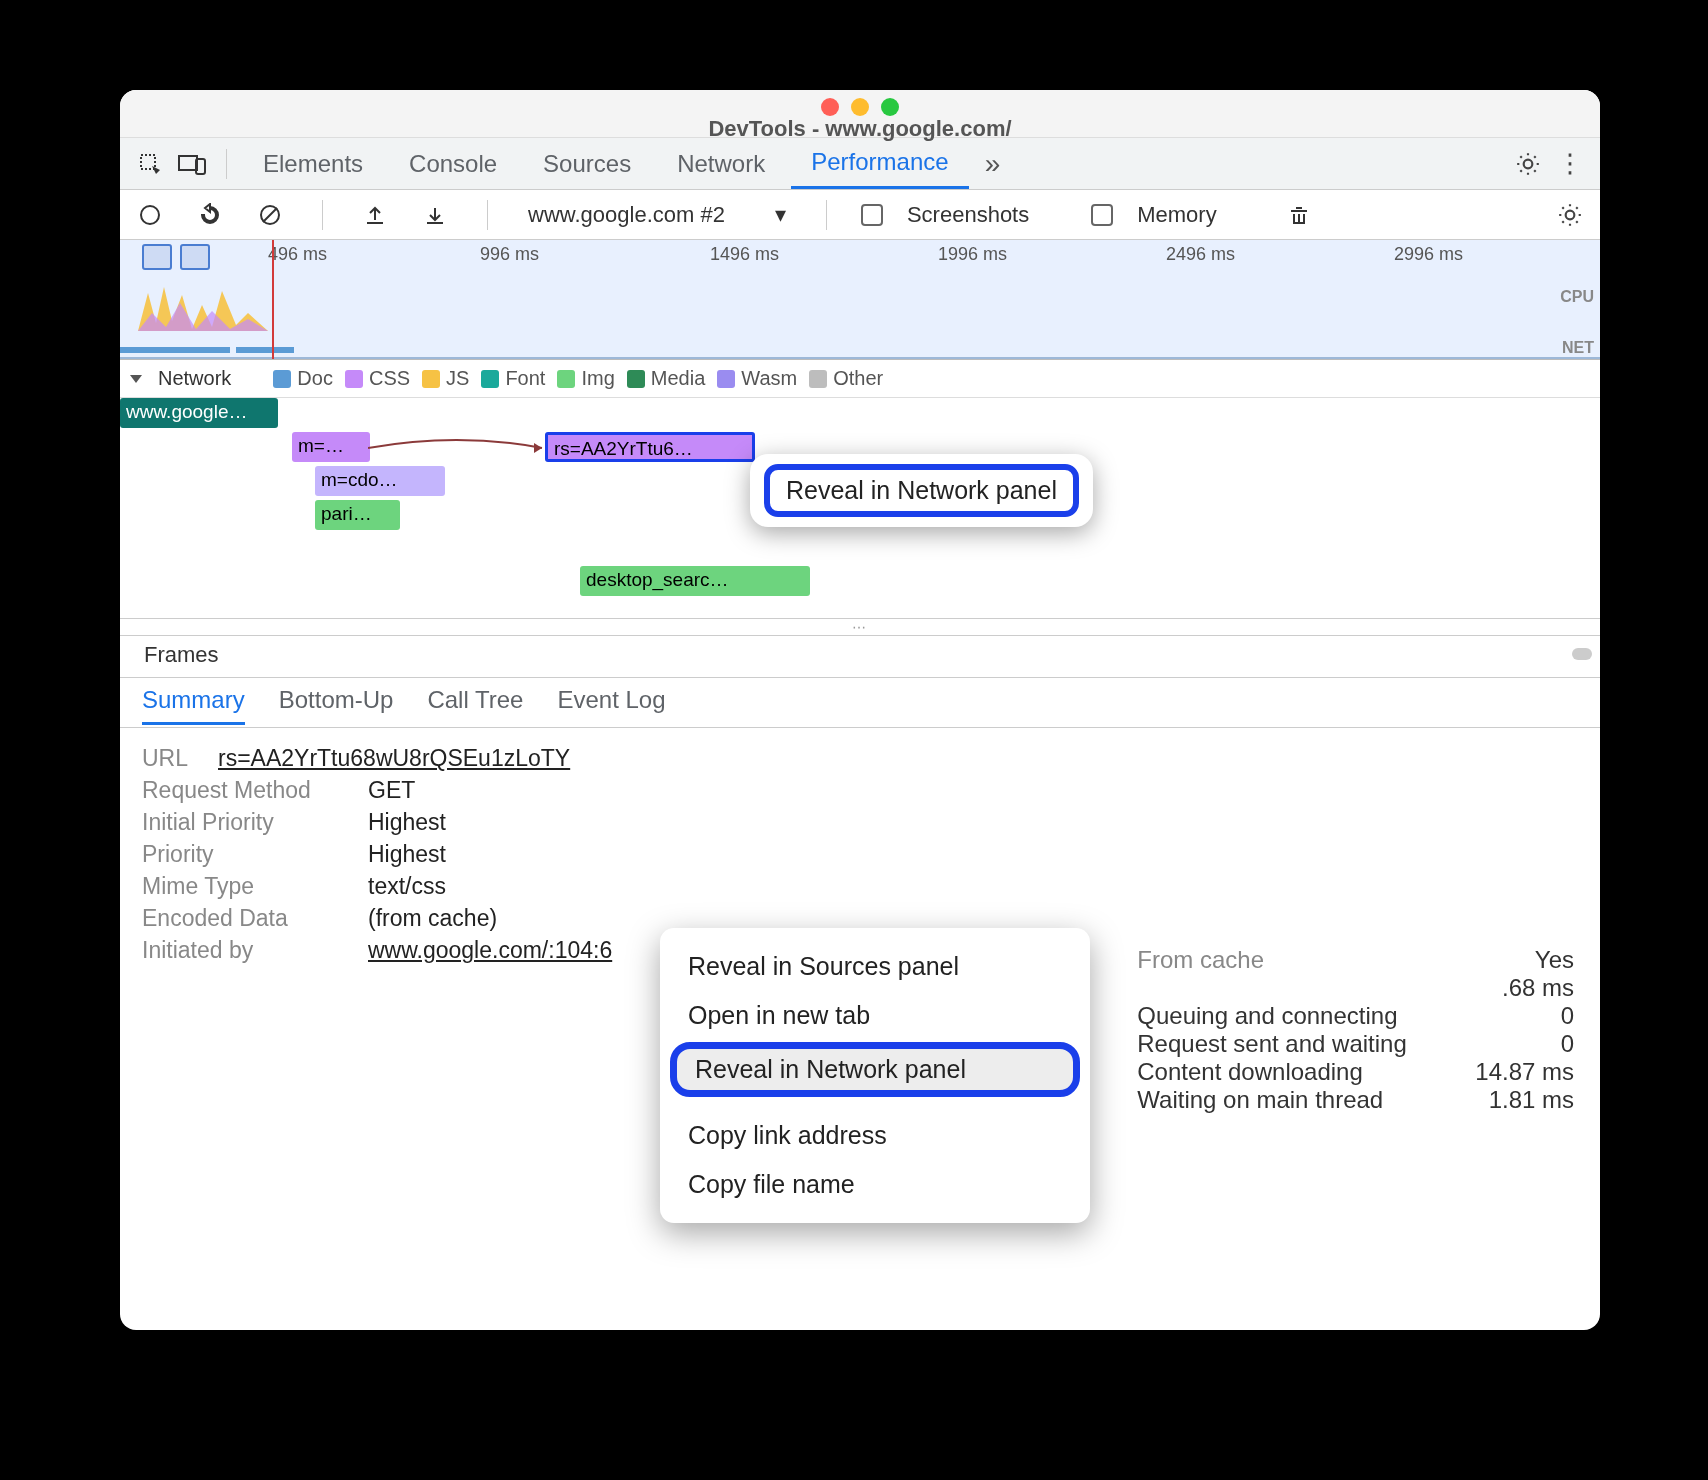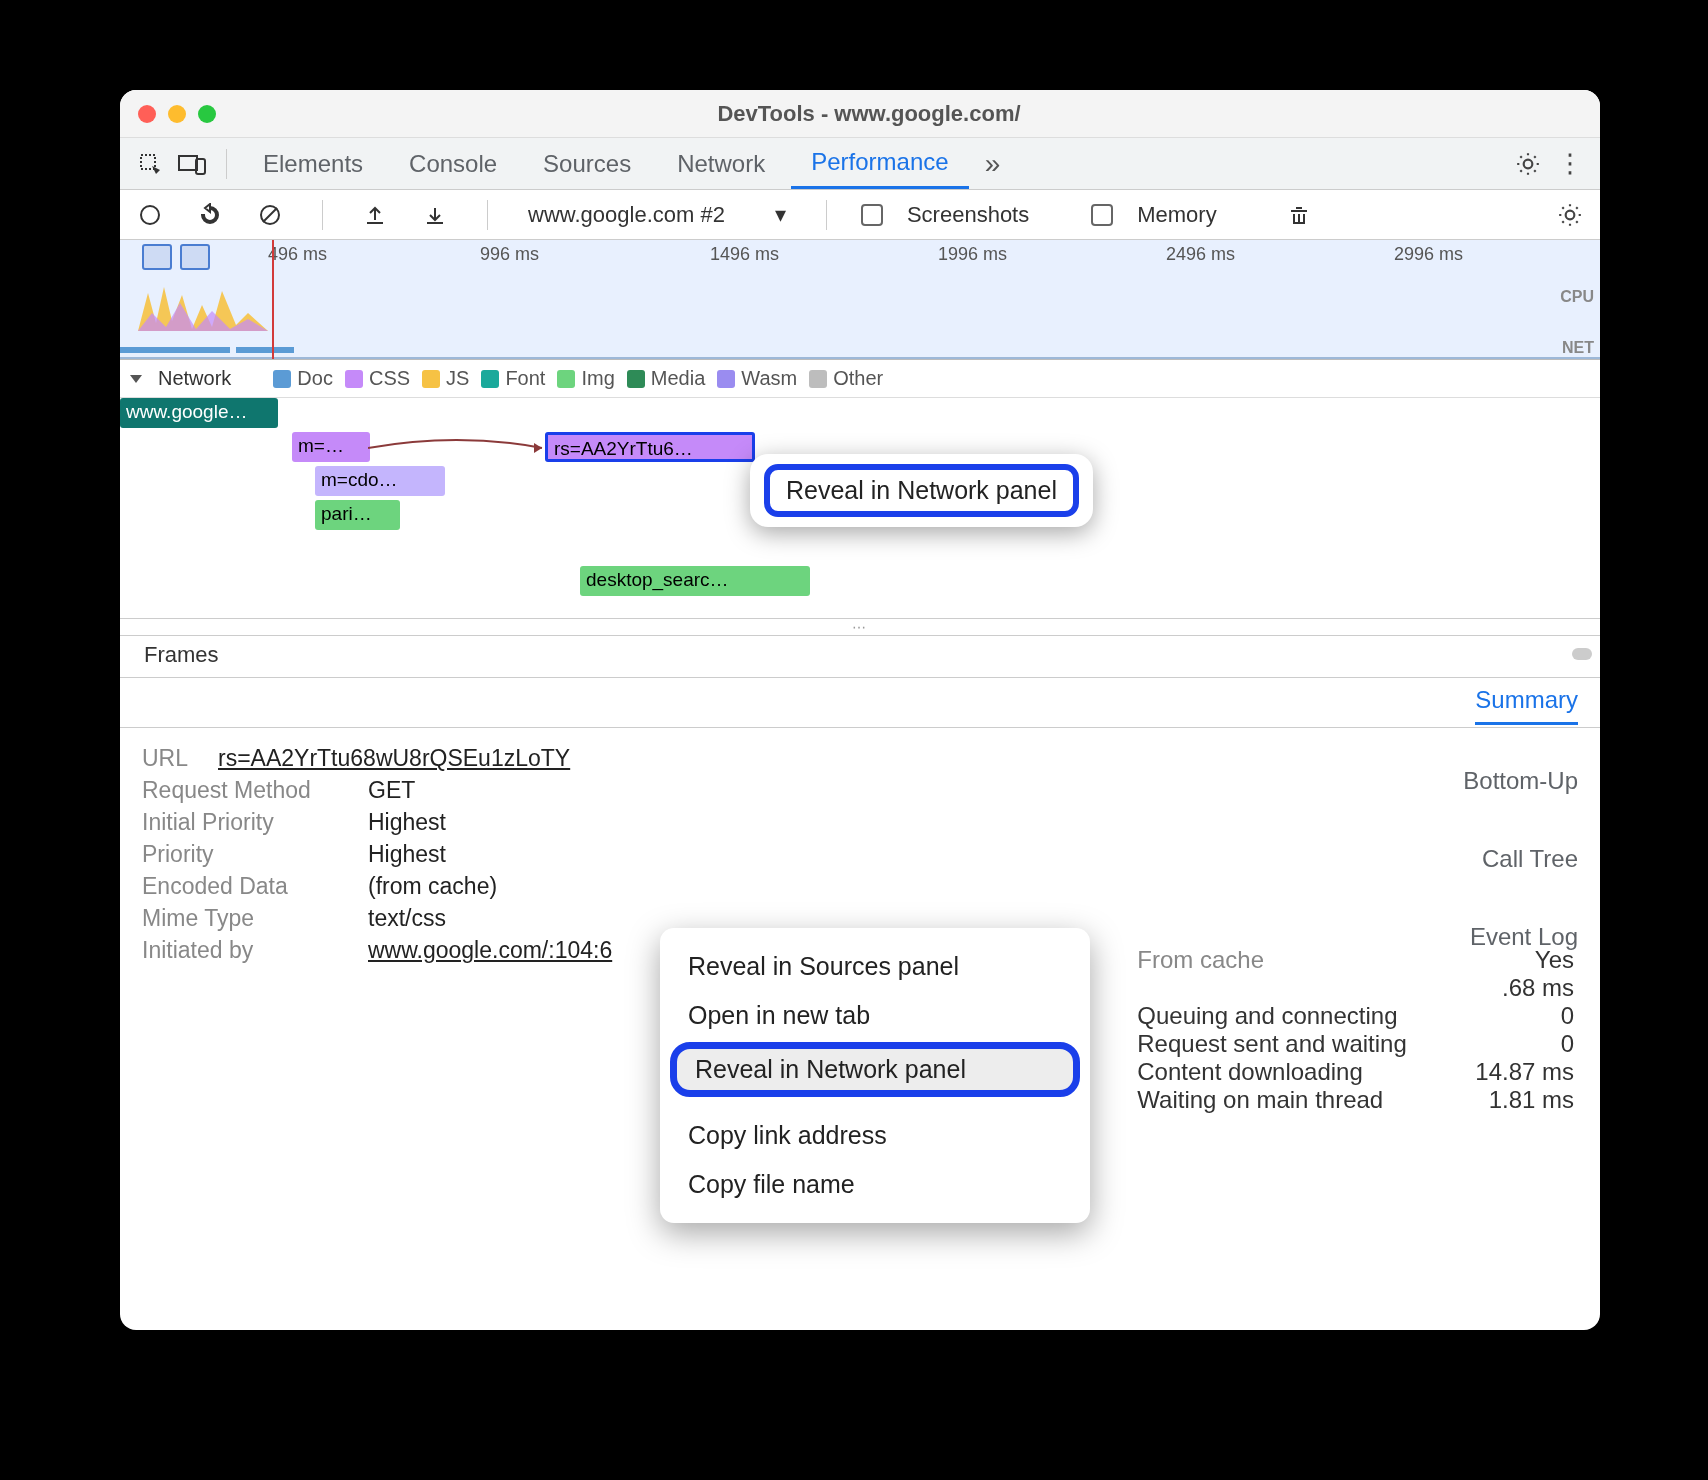--- a/index.html
+++ b/index.html
@@ -1,18 +1,18 @@
 <!DOCTYPE html>
 <html><head>
 <meta charset="utf-8">
 <style>
 * { box-sizing: border-box; margin: 0; padding: 0; }
 body { background: #000; width: 1708px; height: 1480px; font-family: -apple-system, "Helvetica Neue", Arial, sans-serif; font-size: 22px; color: #333; }
 .window { position: absolute; left: 120px; top: 90px; width: 1480px; height: 1240px; background: #fff; border-radius: 16px; box-shadow: 0 12px 48px rgba(0,0,0,.5); overflow: hidden; }
-.titlebar { height: 48px; background: #f4f4f4; display: flex; align-items: center; padding: 0 18px; border-bottom: 1px solid #ddd; }
+.titlebar { height: 48px; background: #f4f4f4; display: flex; align-items: center; padding: 8px 18px; border-bottom: 1px solid #ddd; flex-direction: column; }
 .traffic { display: flex; gap: 12px; }
 .dot { width: 18px; height: 18px; border-radius: 50%; }
 .red { background: #ff5f57; } .yellow { background: #febc2e; } .green { background: #28c840; }
 .title { flex: 1; text-align: center; font-weight: 600; color: #555; font-size: 22px; }
 
 .tabstrip { height: 52px; background: #f1f3f4; border-bottom: 1px solid #ccc; display: flex; align-items: center; padding: 0 12px; gap: 6px; }
 .iconbtn { width: 36px; height: 36px; display: flex; align-items: center; justify-content: center; color: #555; border-radius: 4px; }
 .vdiv { width: 1px; height: 30px; background: #ccc; margin: 0 10px; }
 .tab { padding: 10px 20px; color: #5f6368; font-size: 24px; }
 .tab.active { color: #1a73e8; border-bottom: 3px solid #1a73e8; }
@@ -42,21 +42,21 @@
 .tracks { position: relative; height: 220px; }
 .bar { position: absolute; height: 30px; border-radius: 3px; font-size: 19px; color: #000; padding: 3px 6px; overflow: hidden; white-space: nowrap; }
 
 .tooltip { position: absolute; background: #fff; border-radius: 18px; box-shadow: 0 6px 24px rgba(0,0,0,.35); padding: 10px 14px; }
 .tooltip-inner { border: 6px solid #1a3fea; border-radius: 14px; padding: 6px 16px; font-size: 25px; color: #222; }
 
 .gripper { height: 18px; border-top: 1px solid #ccc; border-bottom: 1px solid #ccc; text-align: center; color: #999; letter-spacing: 2px; font-size: 14px; }
 
 .frames { height: 42px; border-bottom: 1px solid #ccc; padding: 6px 24px; font-size: 22px; color: #333; position: relative; }
 
-.dettabs { height: 50px; border-bottom: 1px solid #ccc; display: flex; align-items: flex-end; gap: 34px; padding: 0 22px; flex-direction: column; }
+.dettabs { height: 50px; border-bottom: 1px solid #ccc; display: flex; align-items: flex-start; gap: 34px; padding: 0 22px; }
 .dtab { font-size: 24px; color: #5f6368; padding: 8px 0; }
 .dtab.active { color: #1a73e8; border-bottom: 3px solid #1a73e8; }
 
 .details { padding: 12px 22px; font-size: 23px; color: #333; }
 .reqtitle { display: flex; align-items: center; gap: 10px; font-size: 26px; margin-bottom: 10px; }
 .reqsw { width: 22px; height: 22px; background: #c58af9; border: 1px solid #a06be0; border-radius: 2px; }
 .kv { display: flex; gap: 16px; margin: 5px 0; }
 .kv .k { color: #888; min-width: 210px; }
 .kv .v { color: #222; }
 .link { color: #1a73e8; text-decoration: underline; }
@@ -272,26 +272,26 @@
       </div>
     <div class="kv">
         <span class="k">Initial Priority</span>
         <span class="v">Highest</span>
       </div>
     <div class="kv">
         <span class="k">Priority</span>
         <span class="v">Highest</span>
       </div>
     <div class="kv">
+        <span class="k">Mime Type</span>
+        <span class="v">text/css</span>
+      </div>
+    <div class="kv">
         <span class="k">Encoded Data</span>
         <span class="v">(from cache)</span>
-      </div>
-    <div class="kv">
-        <span class="k">Mime Type</span>
-        <span class="v">text/css</span>
       </div>
     <div class="kv">
         <span class="k">Initiated by</span>
         <a class="v link">www.google.com/:104:6</a>
       </div>
   </div>
 
   <div class="rightcol">
     <div class="row">
         <span class="lbl" style="color:#888;">From cache</span>

